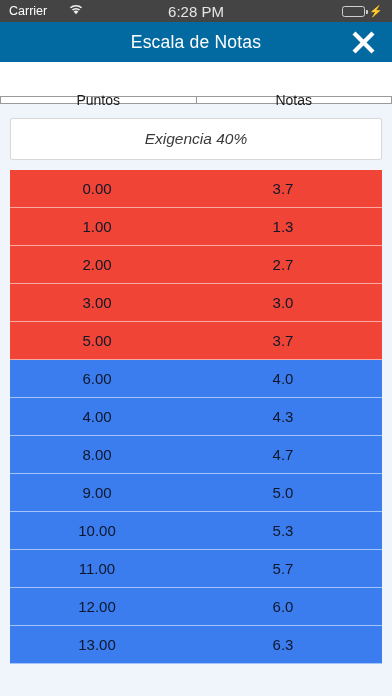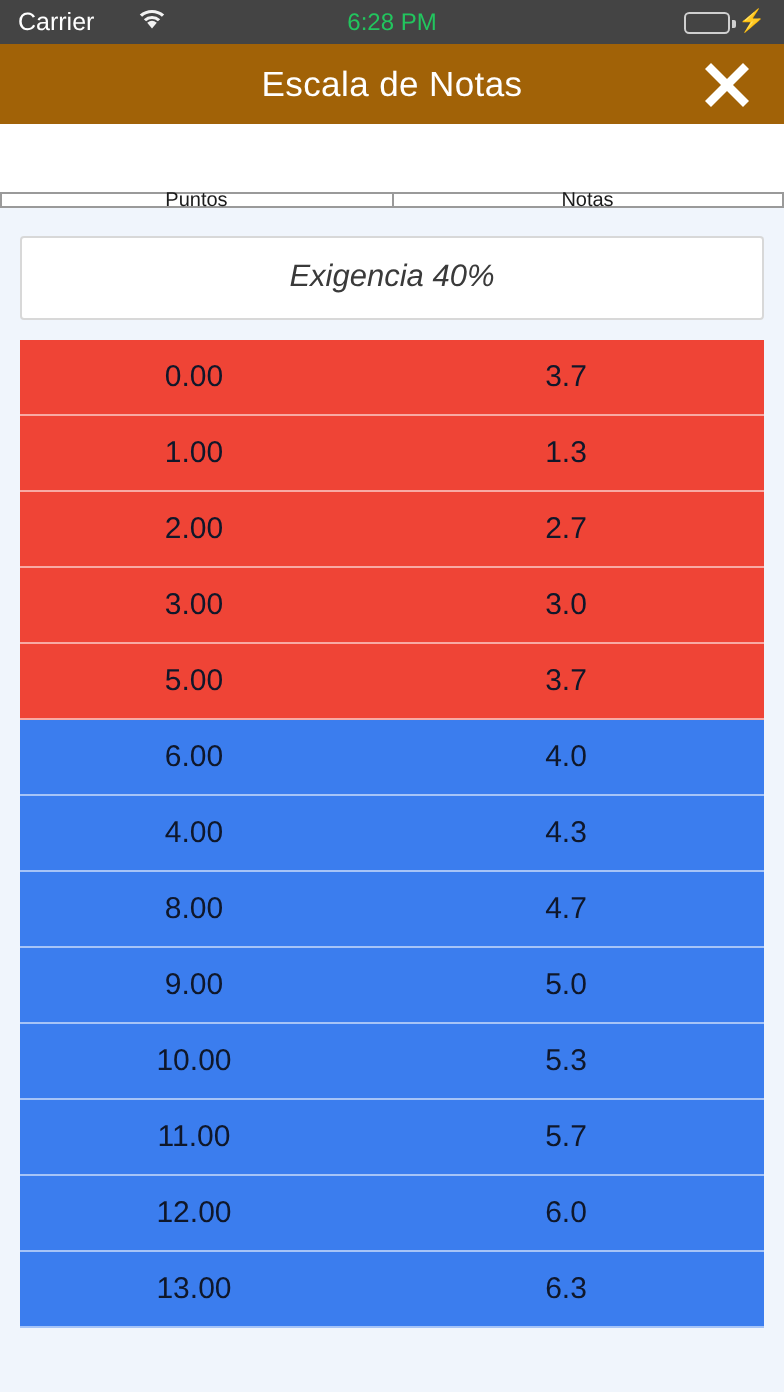--- a/index.html
+++ b/index.html
@@ -15,51 +15,51 @@
   .statusbar {
     height:22px; background:#444444; color:#ffffff;
     display:flex; align-items:center; position:relative;
     font-size:12.5px; padding:0 9px;
   }
   .sb-left { display:flex; align-items:center; gap:22px; }
   .wifi-icon { display:block; }
   .sb-center {
     position:absolute; left:0; right:0; top:0; bottom:0;
     display:flex; align-items:center; justify-content:center;
-    font-size:12px; color:#22c55e; pointer-events:none;
+    font-size:15px; color:#e5e5e5; pointer-events:none;
   }
   .sb-right { margin-left:auto; display:flex; align-items:center; gap:3px; }
   .battery {
     width:23px; height:11px; border:1.3px solid #cfcfcf; border-radius:2.6px;
     padding:1.3px; position:relative;
   }
   .battery::after {
     content:""; position:absolute; right:-3.4px; top:3.3px;
     width:1.9px; height:4px; background:#cfcfcf; border-radius:0 1px 1px 0;
   }
   .battery-fill { height:100%; background:#49d860; border-radius:1px; }
   .bolt { color:#ffffff; font-size:11px; line-height:1; margin-left:1px; }
 
   
   .navbar {
-    height:40px; background:#a16207; position:relative;
+    height:40px; background:#0369a1; position:relative;
     display:flex; align-items:center; justify-content:center;
   }
   .nav-title { color:#ffffff; font-size:17.5px; font-weight:400; letter-spacing:0.2px; }
   .close-btn {
     position:absolute; right:14px; top:50%; transform:translateY(-50%);
     width:30px; height:30px; display:flex; align-items:center; justify-content:center;
     cursor:pointer;
   }
 
   
   .tabbar { display:flex; height:42px; background:#ffffff; }
   .tab {
     flex:1; display:flex; align-items:center; justify-content:center;
-    background:#ffffff; color:#1b1b1b; font-size:10px;
+    background:#ffffff; color:#1b1b1b; font-size:14px;
     border:1px solid #9a9a9a; cursor:pointer;margin-top:34px;
   }
   .tab + .tab { border-left:none; }
 
   
   .content { padding:0 10px; }
   .exigencia-wrap { padding-top:14px; padding-bottom:10px; }
   .exigencia {
     height:42px; background:#ffffff; border:1px solid #d8d8d8; border-radius:2px;
     display:flex; align-items:center; justify-content:center;

